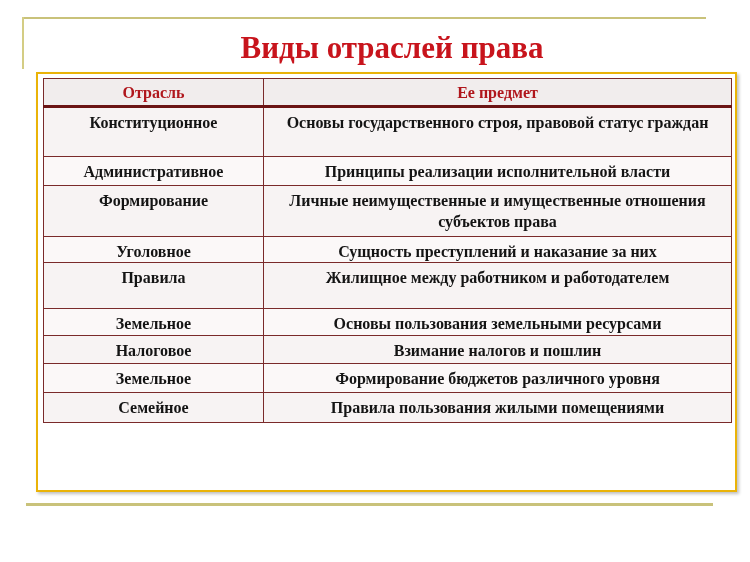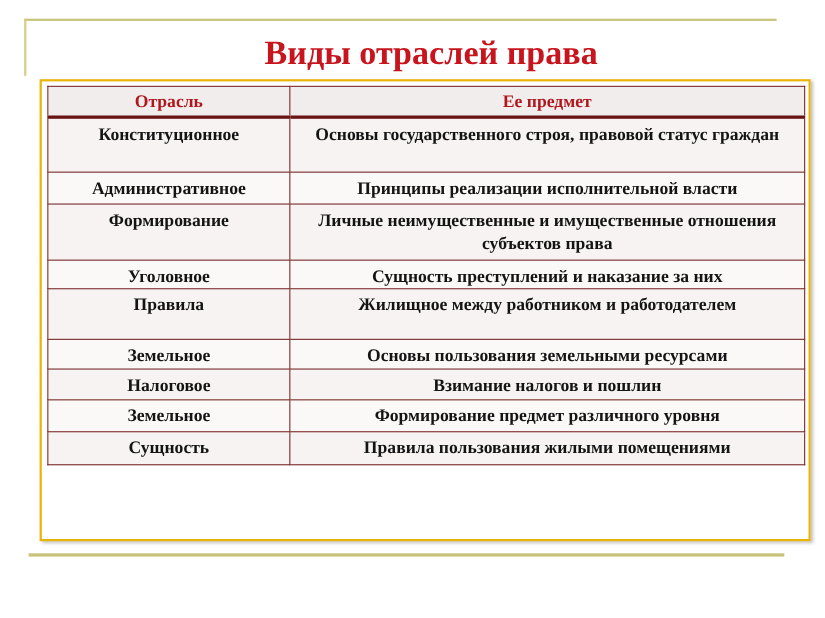--- a/index.html
+++ b/index.html
@@ -141,23 +141,23 @@
       <tr style="height:27px;">
         <td>Земельное</td>
         <td>Основы пользования земельными ресурсами</td>
       </tr>
       <tr style="height:28px;">
         <td>Налоговое</td>
         <td>Взимание налогов и пошлин</td>
       </tr>
       <tr style="height:29px;">
         <td>Земельное</td>
-        <td>Формирование предмет различного уровня</td>
+        <td>Формирование бюджетов различного уровня</td>
       </tr>
       <tr style="height:30px;">
-        <td>Сущность</td>
+        <td>Семейное</td>
         <td>Правила пользования жилыми помещениями</td>
       </tr>
     </tbody>
   </table>
 </div>
 
 <div class="deco-bottom"></div>
 
 </body></html>

